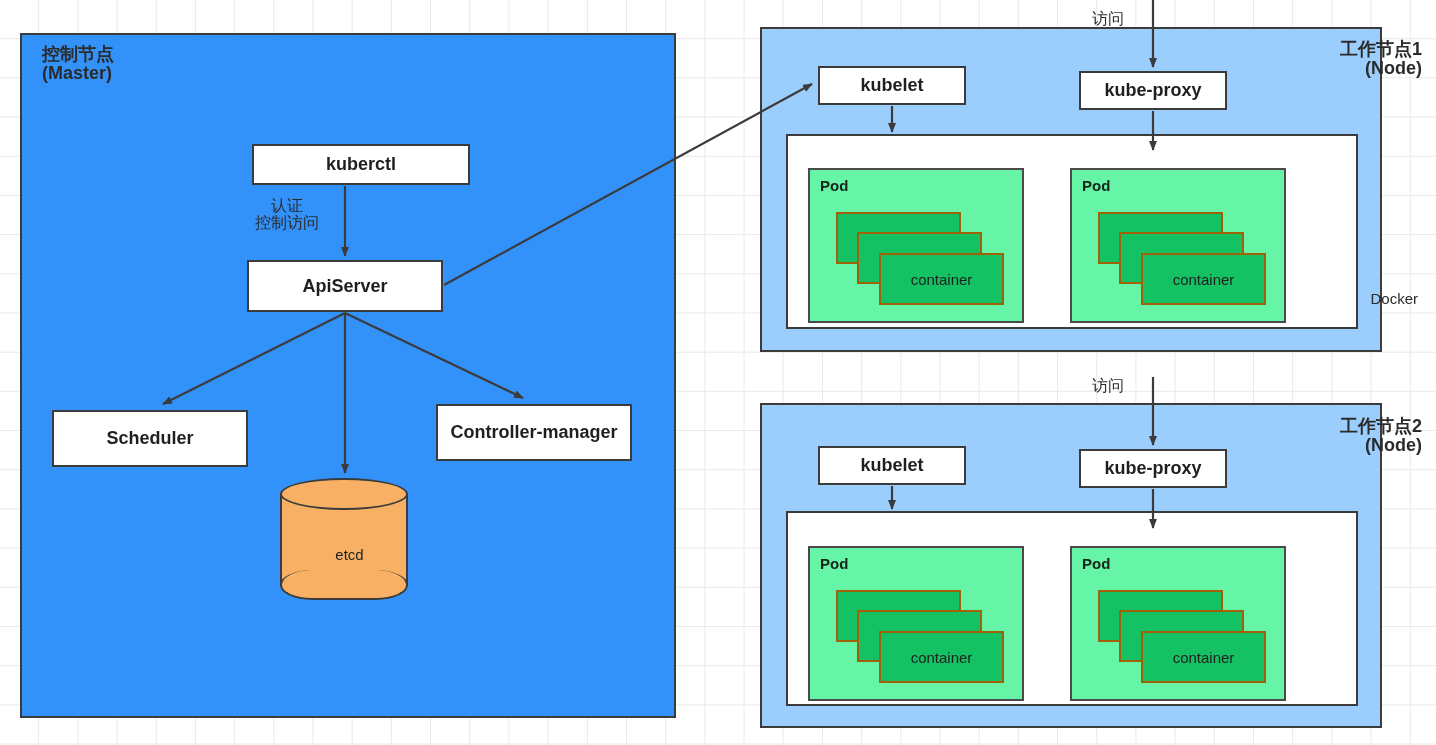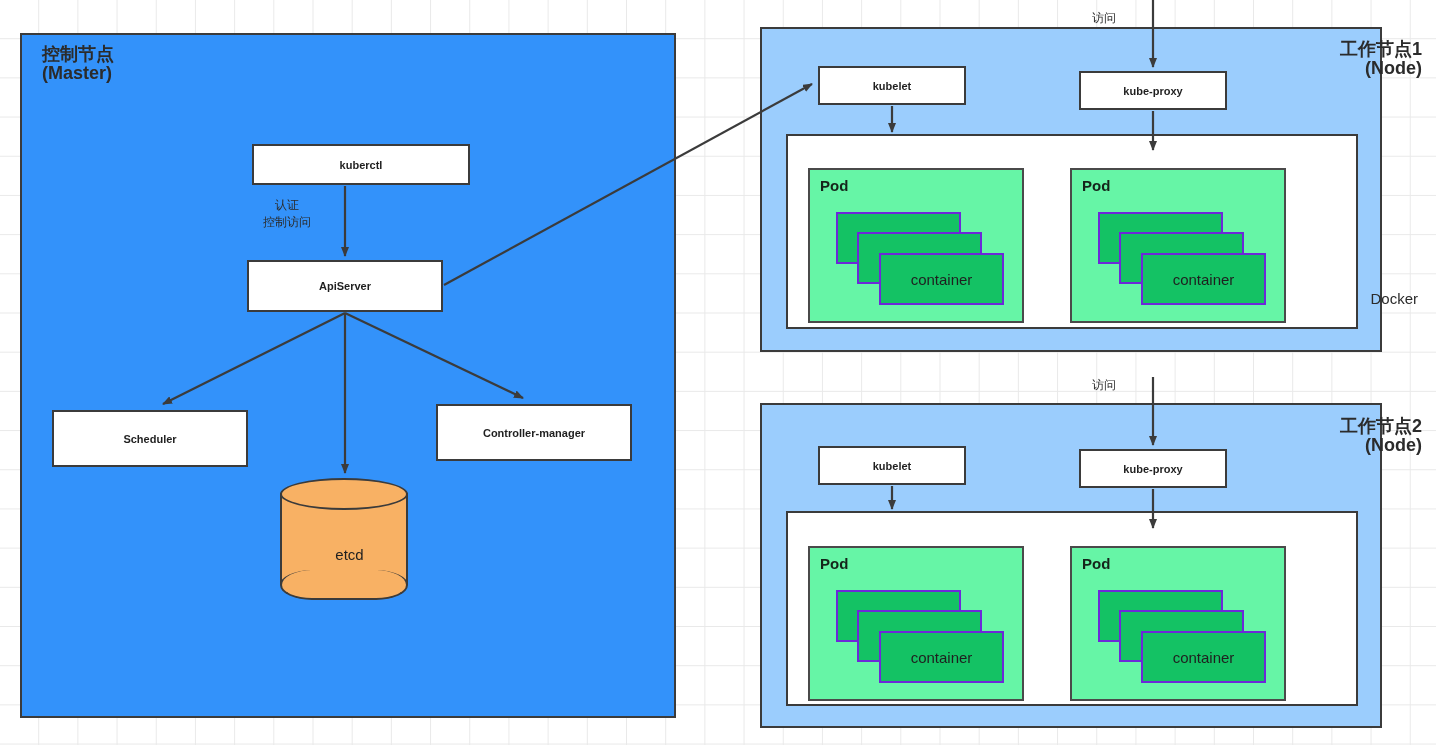--- a/index.html
+++ b/index.html
@@ -85,40 +85,40 @@
     right: 18px;
     color: #2b2b2b;
     font-size: 15px;
     font-weight: 400;
   }
   .docker-label-1 { top: 290px; }
 
   .edge-label {
     position: absolute;
     color: #2b2b2b;
-    font-size: 12px;
+    font-size: 16px;
     line-height: 17px;
     text-align: center;
     white-space: pre-line;
   }
   .auth-label { left: 244px; top: 197px; width: 86px; }
   .access-label-1 { left: 1092px; top: 10px; width: 60px; text-align: left;}
   .access-label-2 { left: 1092px; top: 377px; width: 60px; text-align: left;}
 
   
   .box {
     position: absolute;
     box-sizing: border-box;
     background: #ffffff;
     border: 2px solid #3b3b3b;
     display: flex;
     align-items: center;
     justify-content: center;
     color: #1f1f1f;
-    font-size: 11px;
+    font-size: 18px;
     font-weight: 700;
   }
   .box-kuberctl        { left: 252px; top: 144px; width: 218px; height: 41px; }
   .box-apiserver       { left: 247px; top: 260px; width: 196px; height: 52px; text-align: center; }
   .box-scheduler       { left: 52px;  top: 410px; width: 196px; height: 57px; }
   .box-ctrl-manager    { left: 436px; top: 404px; width: 196px; height: 57px; }
 
   .box-kubelet-1       { left: 818px;  top: 66px;  width: 148px; height: 39px; }
   .box-kubeproxy-1     { left: 1079px; top: 71px;  width: 148px; height: 39px; }
   .box-kubelet-2       { left: 818px;  top: 446px; width: 148px; height: 39px; }
@@ -192,21 +192,21 @@
     left: 10px;
     top: 7px;
     color: #15251b;
     font-size: 15px;
     font-weight: 700;
   }
   .ctr {
     position: absolute;
     box-sizing: border-box;
     background: #14c264;
-    border: 2px solid #6d28d9;
+    border: 2px solid #a16207;
     width: 125px;
     height: 52px;
     display: flex;
     align-items: center;
     justify-content: center;
     color: #1f1f1f;
     font-size: 15px;
   }
   .ctr-a { left: 26px; top: 42px; }
   .ctr-b { left: 47px; top: 62px; }

